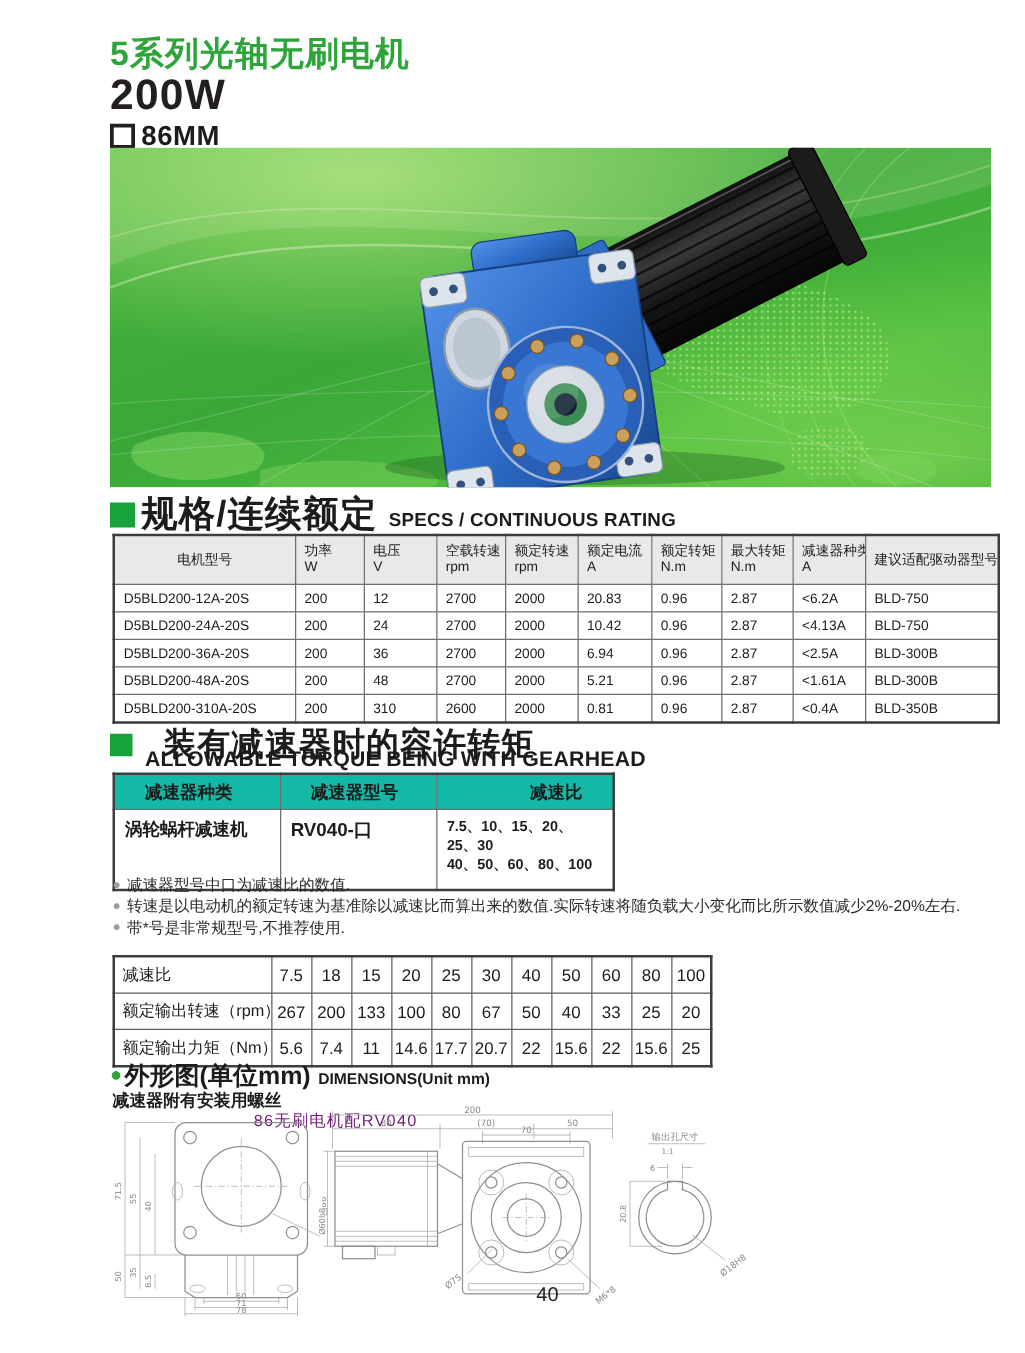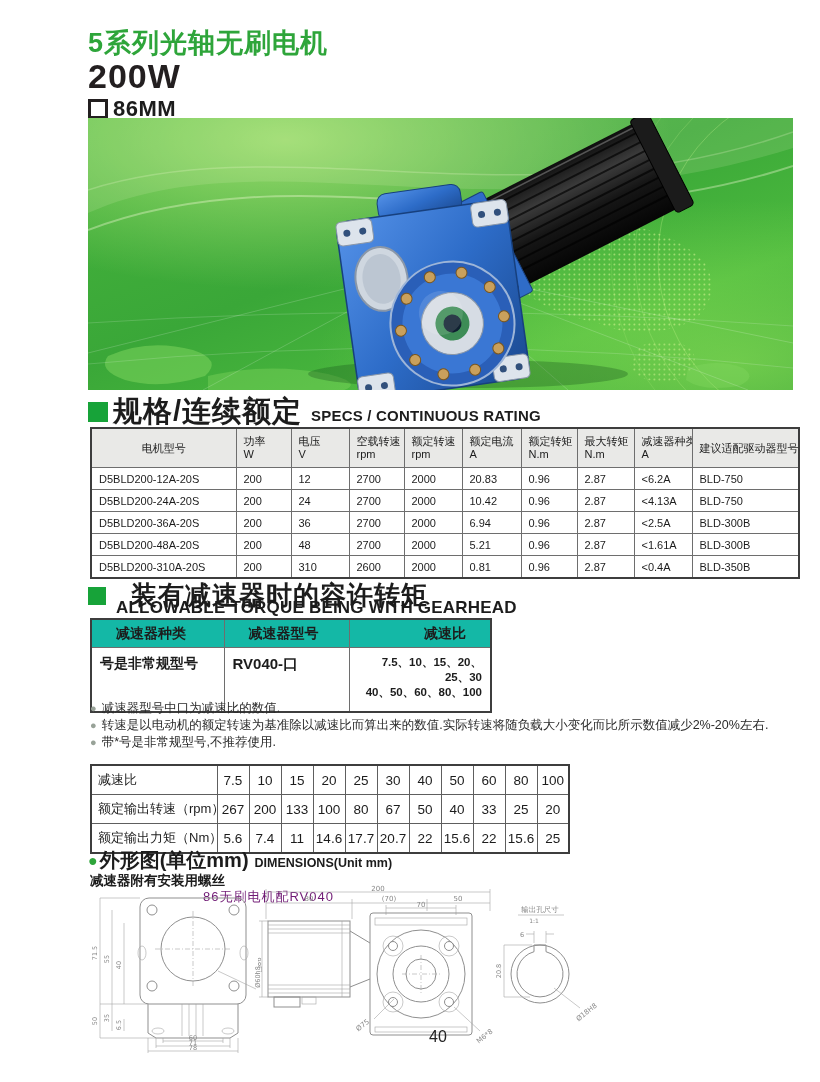--- a/index.html
+++ b/index.html
@@ -33,21 +33,21 @@
   .spec-table th.center{text-align:center;padding-left:0;}
   
   .gear-table{position:absolute;left:62px;top:618px;width:400px;border:2px solid #3d3d3d;}
   .gear-table th,.gear-table td{border:1px solid #6e6e6e;}
   .gear-table th{background:#14b8a6;font-size:14px;font-weight:bold;height:27px;
       text-align:left;padding:0 24px;}
   .gear-table th.right{text-align:right;}
   .gear-table td{height:56px;vertical-align:top;padding:7px 8px 0 8px;}
   .gear-type{font-size:14px;font-weight:bold;}
   .gear-model{font-size:15px;font-weight:bold;}
-  .gear-ratios{font-size:11.5px;text-align:right;line-height:15px;font-weight:bold;}
+  .gear-ratios{font-size:11.5px;line-height:15px;font-weight:bold;}
   
   .notes{position:absolute;left:62px;top:700px;width:720px;}
   .note-line{display:flex;align-items:flex-start;font-size:12.5px;line-height:17px;color:#2a2a2a;}
   .note-dot{color:#98a298;font-size:11px;margin-right:5px;line-height:17px;}
   
   .ratio-table{position:absolute;left:62px;top:764px;width:478px;border:2px solid #3d3d3d;}
   .ratio-table td,.ratio-table th{border:1px solid #5e5e5e;height:26px;font-size:13.5px;}
   .ratio-table .lbl{text-align:left;padding-left:6px;font-weight:normal;font-size:13px;white-space:nowrap;}
   .ratio-table .val{text-align:center;}
   
@@ -338,21 +338,21 @@
         <col style="width:125px">
         <col style="width:142px">
       </colgroup>
     <tbody>
         <tr>
       <th>减速器种类</th>
       <th>减速器型号</th>
       <th class="right">减速比</th>
     </tr>
     <tr>
-      <td class="gear-type">号是非常规型号</td>
+      <td class="gear-type">涡轮蜗杆减速机</td>
       <td class="gear-model">RV040-口</td>
       <td class="gear-ratios">
         <div>7.5、10、15、20、25、30</div>
         <div>40、50、60、80、100</div>
       </td>
     </tr>
   </tbody>
     </table>
 
   <div class="notes" id="notes">
@@ -382,21 +382,21 @@
         <col style="width: 32px;">
         <col style="width: 32px;">
         <col style="width: 32px;">
         <col style="width: 32px;">
         <col style="width: 32px;">
       </colgroup>
     <tbody>
         <tr>
           <td class="lbl">减速比</td>
           <td class="val">7.5</td>
-          <td class="val">10</td>
+          <td class="val">18</td>
           <td class="val">15</td>
           <td class="val">20</td>
           <td class="val">25</td>
           <td class="val">30</td>
           <td class="val">40</td>
           <td class="val">50</td>
           <td class="val">60</td>
           <td class="val">80</td>
           <td class="val">100</td>
         </tr>

